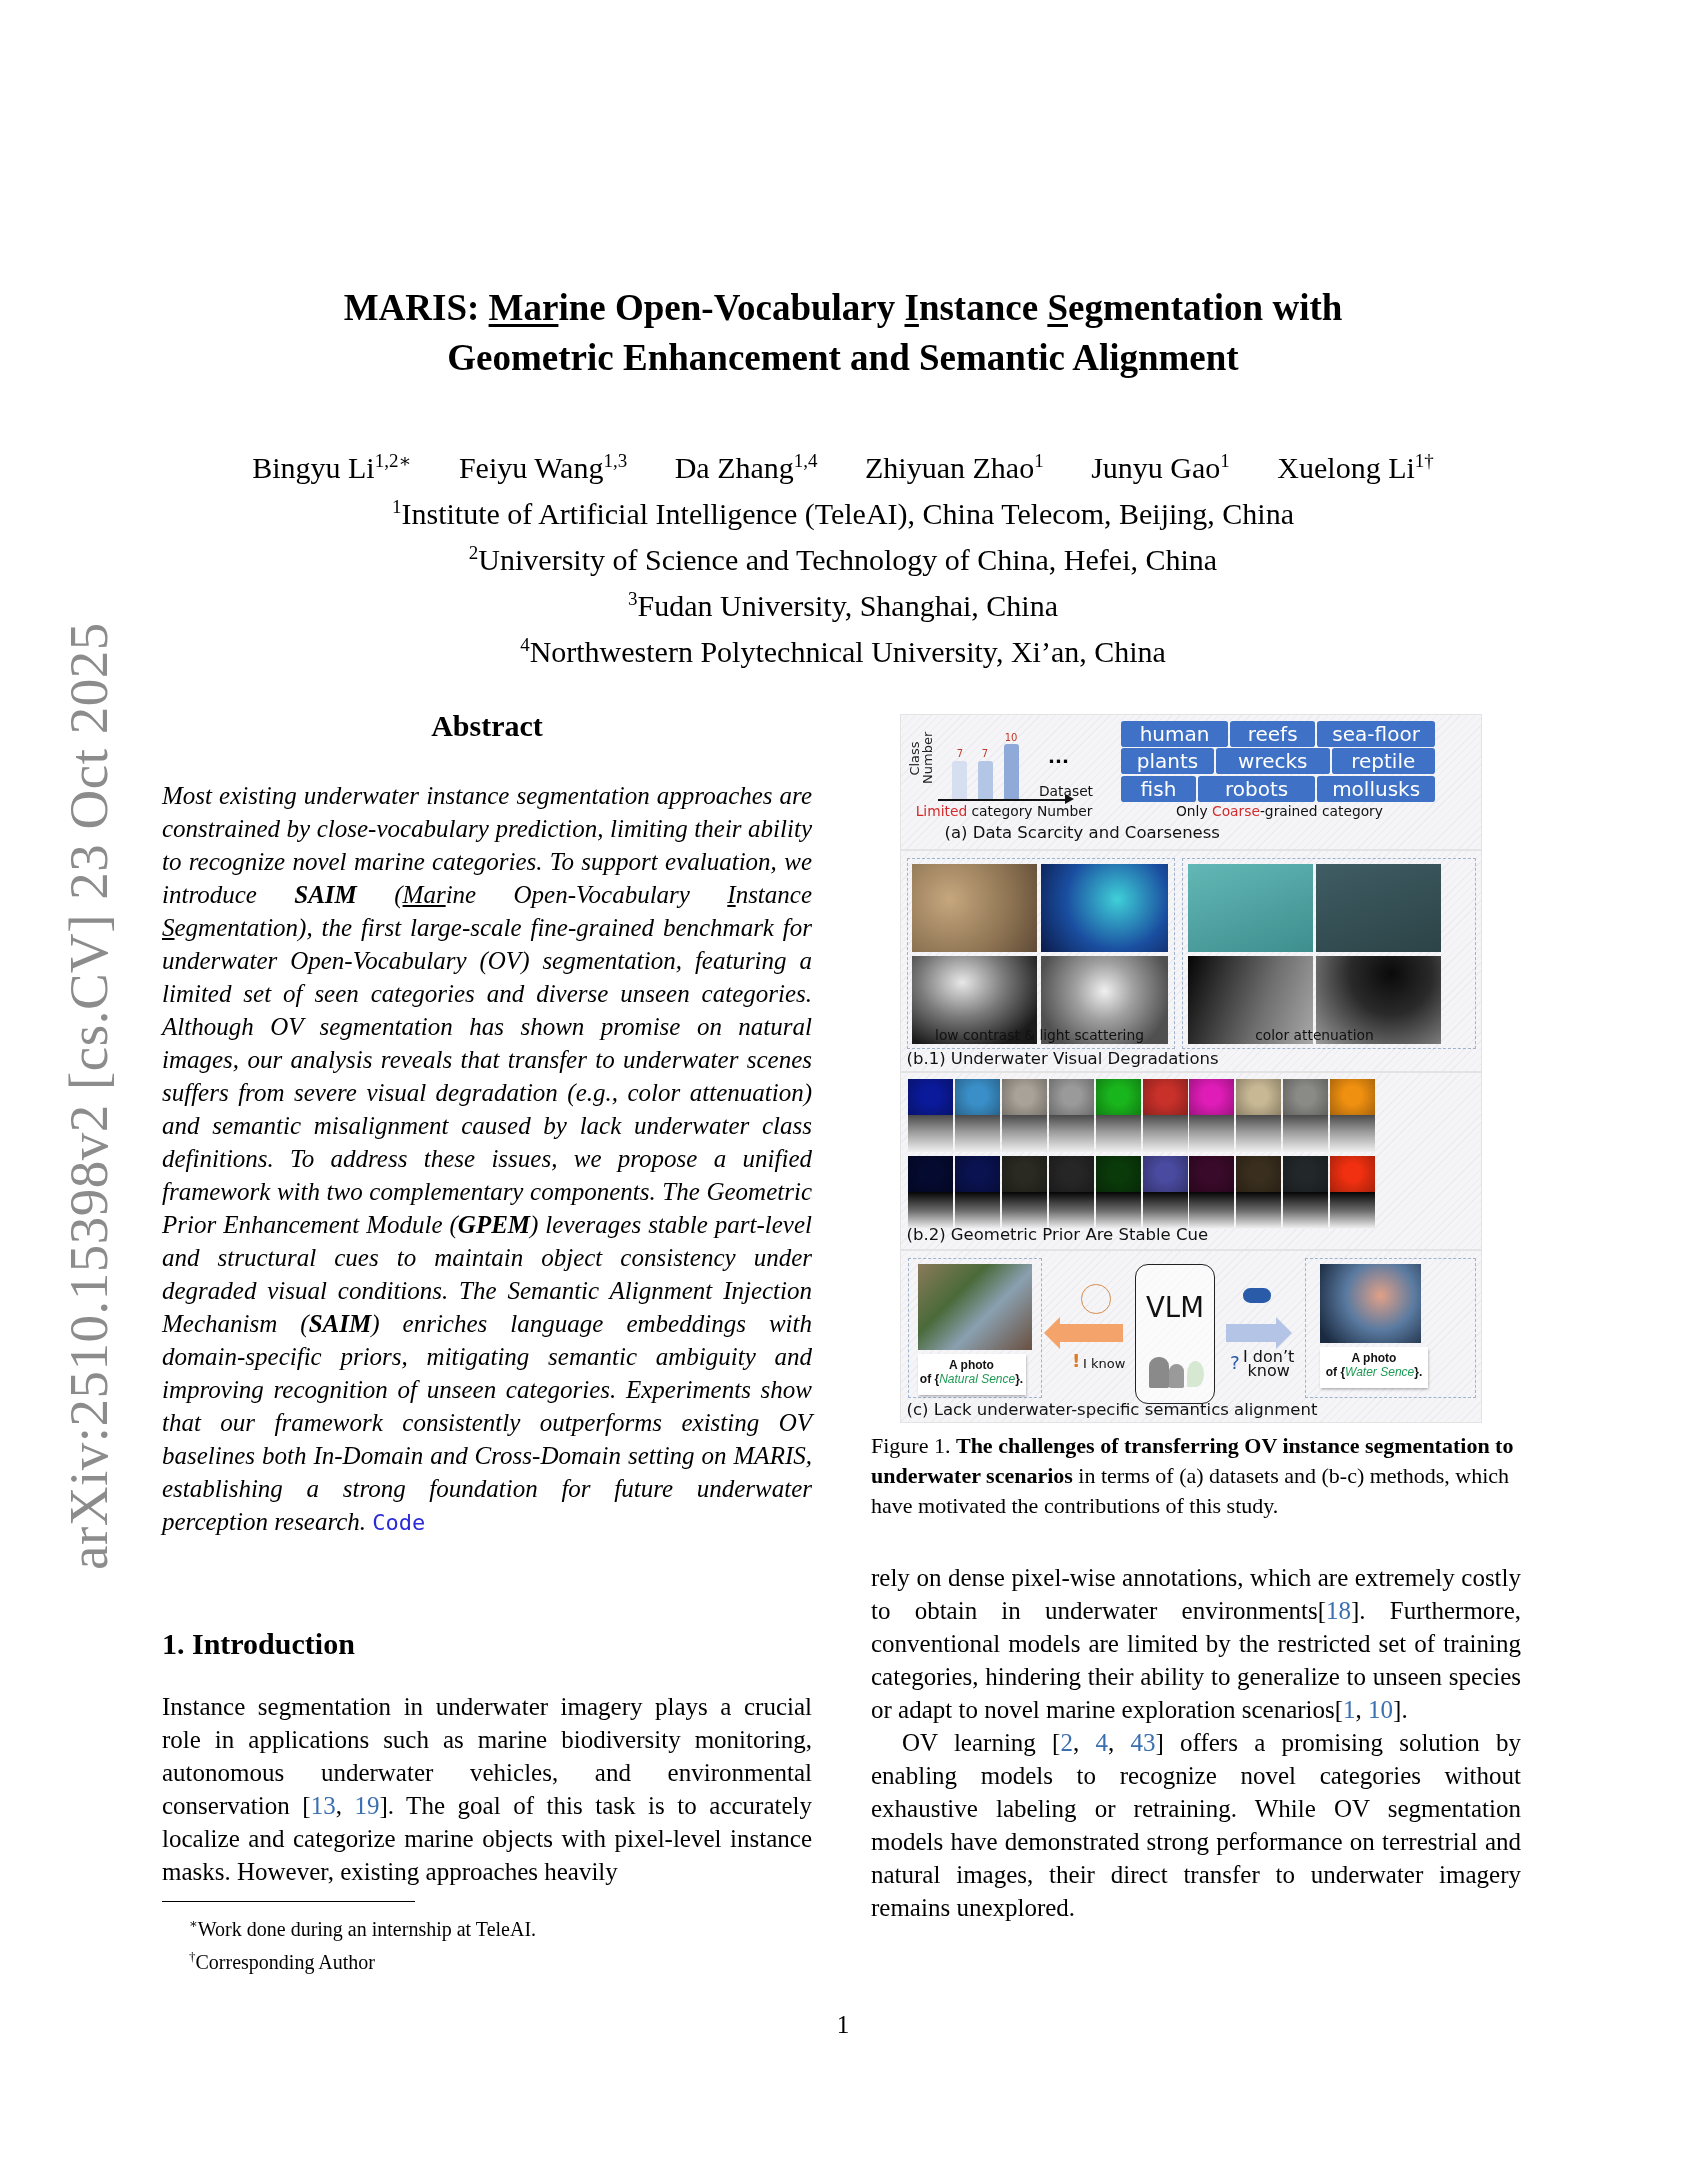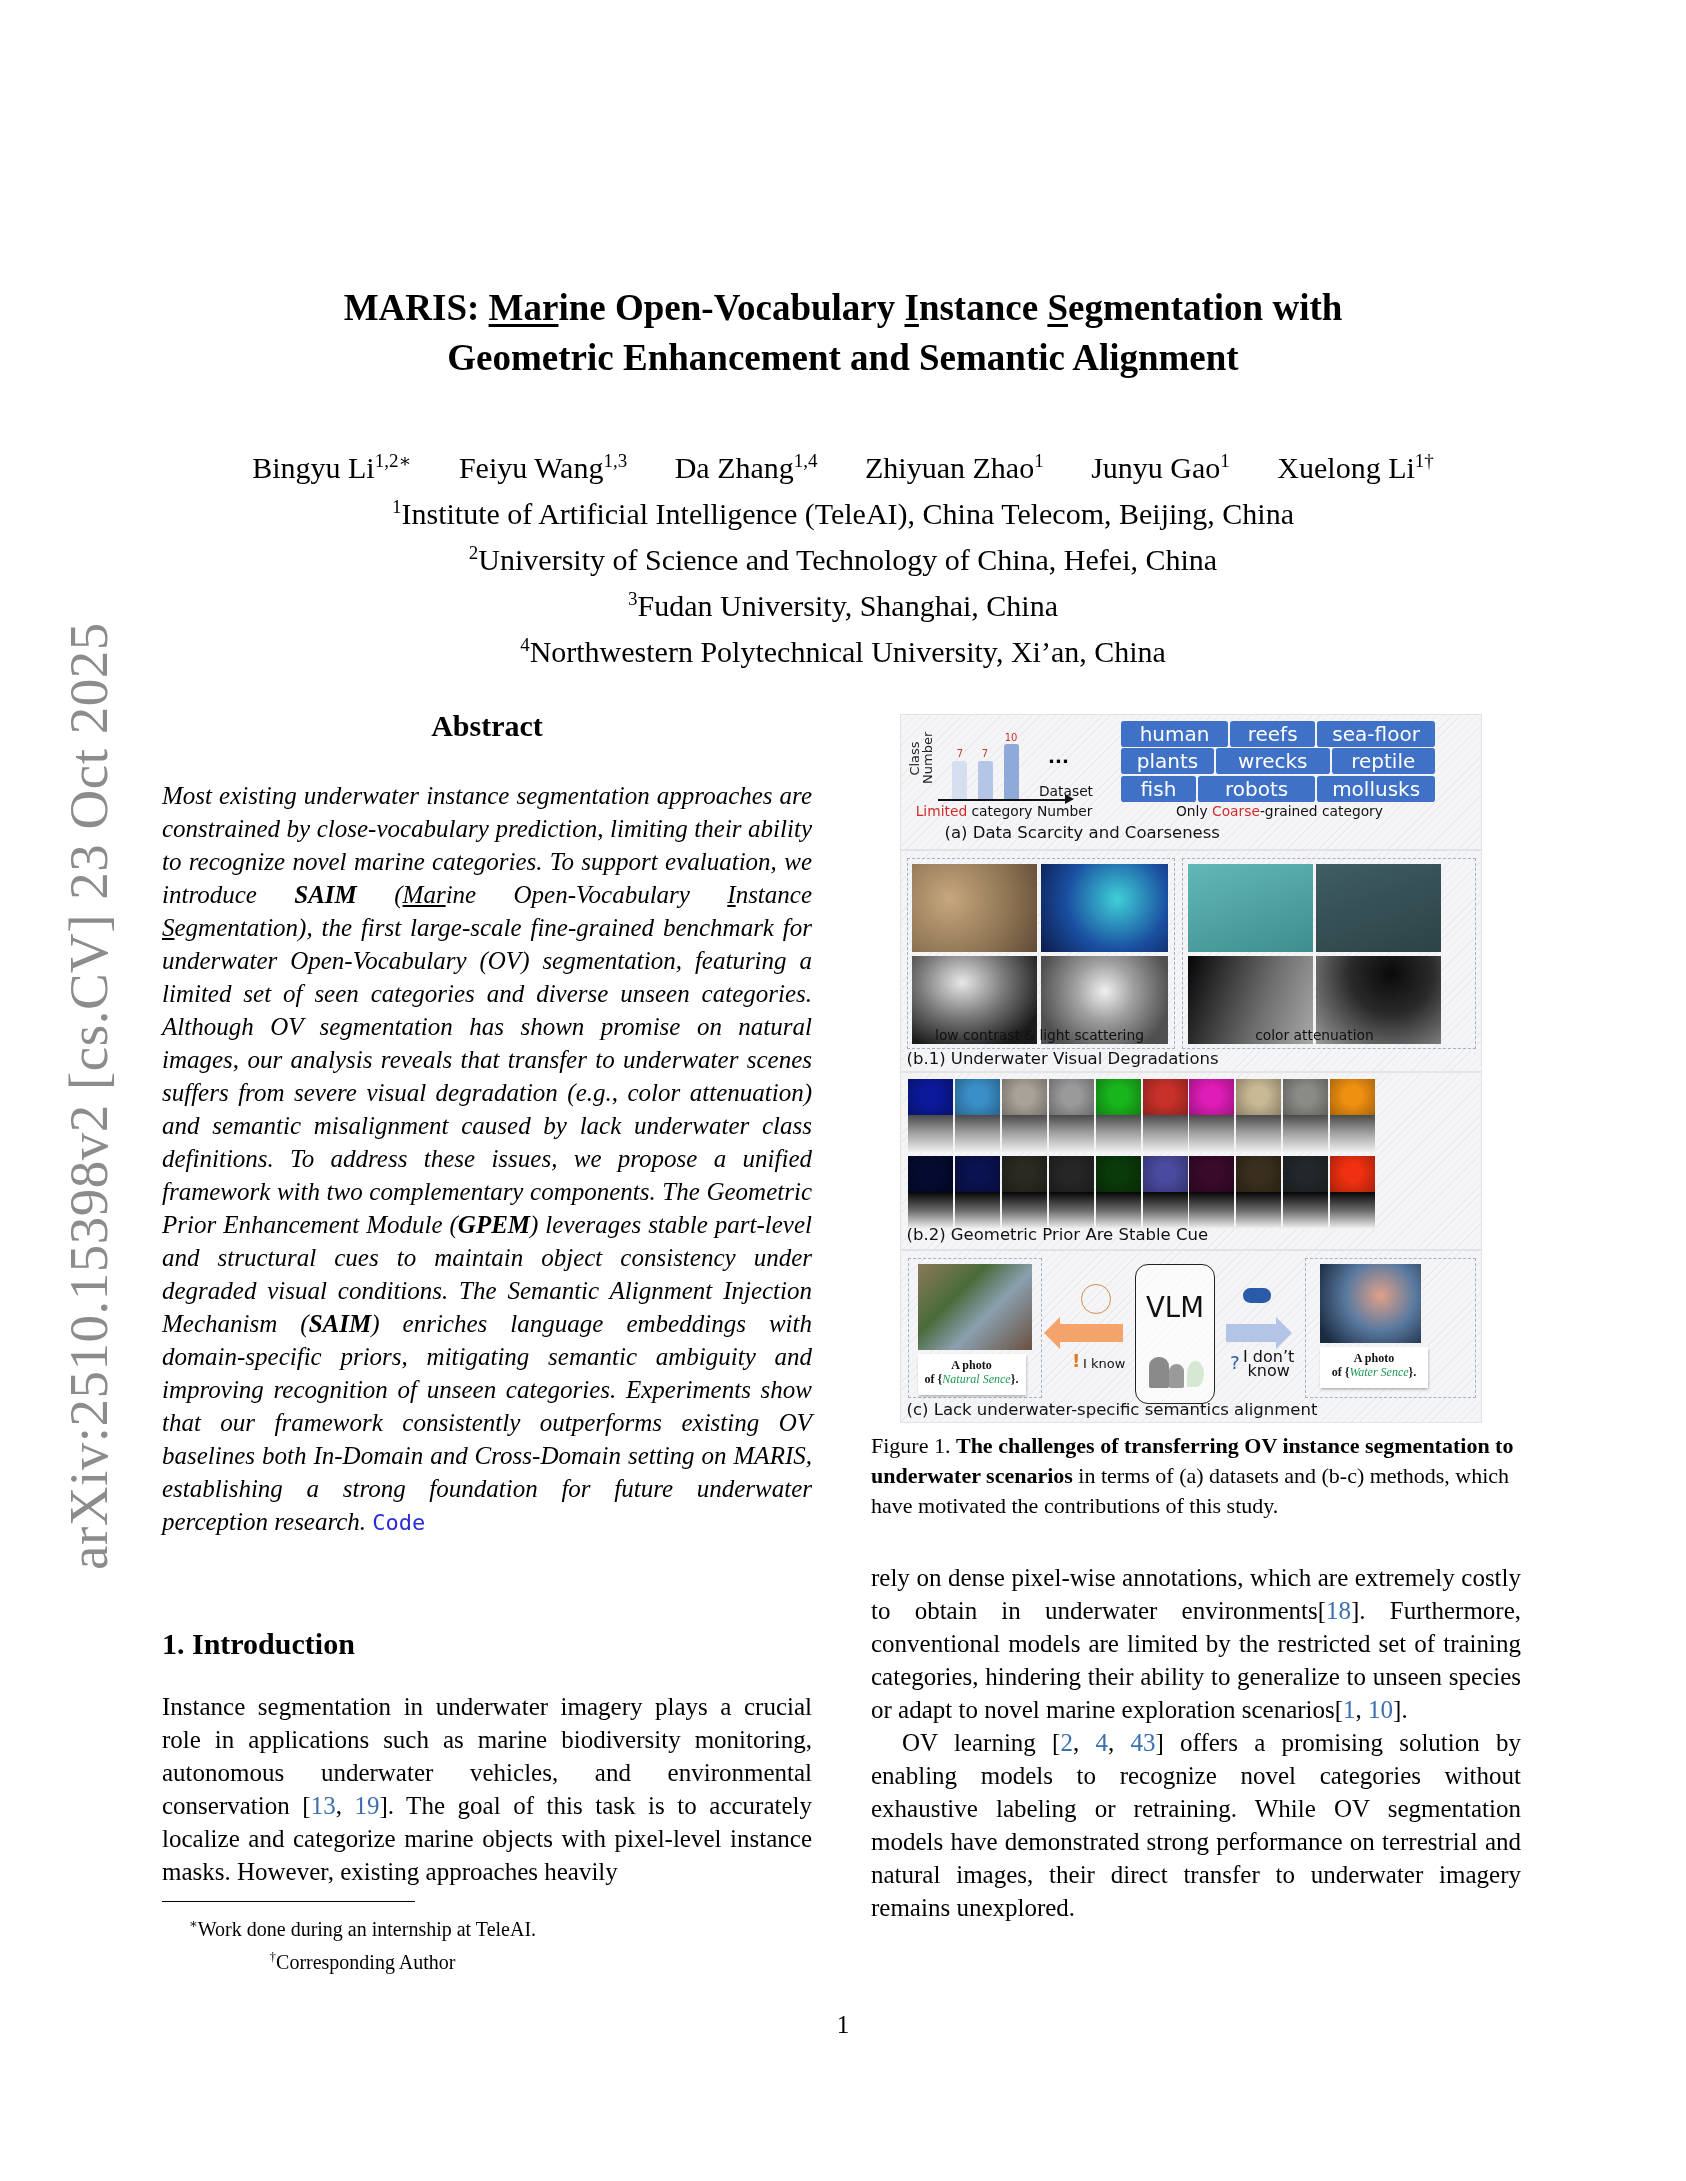--- a/index.html
+++ b/index.html
@@ -17,21 +17,21 @@
   .col-right { left: 871px; width: 650px; }
   h2.abstract-h { margin: 0; position: absolute; left: 162px; width: 650px; top: 709px; text-align: center; font-size: 30px; font-weight: bold; }
   .abstract { top: 779px; font-style: italic; font-size: 25px; line-height: 33px; text-align: justify; hyphens: manual; }
   .abstract b { font-style: italic; }
   .abstract u { text-decoration: underline; }
   .code-link { font-family: "DejaVu Sans Mono", "Liberation Mono", monospace; font-style: normal; color: #2a2ad8; font-size: 22px; }
   h2.sec { margin: 0; position: absolute; left: 162px; top: 1627px; font-size: 30px; font-weight: bold; }
   .intro-left { top: 1690px; font-size: 25px; line-height: 33px; text-align: justify; }
   .cite { color: #3a6fb0; }
   .fn-rule { left: 162px; top: 1901px; width: 253px; height: 0; border-top: 1.4px solid #000; }
-  .footnotes { left: 189px; top: 1910px; font-size: 20px; line-height: 27px; text-align: center; }
+  .footnotes { left: 189px; top: 1910px; font-size: 20px; line-height: 27px; }
   .footnotes sup { font-size: 13px; }
   .page-num { left: 0; width: 1686px; top: 2011px; text-align: center; font-size: 25px; }
 
   
   .figure { left: 900px; top: 714px; width: 580px; height: 707px; }
   .panel { position: absolute; left: 0; width: 580px; border: 0.9px solid #e3e3e3;
            background: repeating-linear-gradient(135deg, #f5f5f7 0px, #f5f5f7 4.6px, #ebebf0 4.6px, #ebebf0 5.5px); }
   .pa { top: 0; height: 134px; }
   .pb1 { top: 136px; height: 220px; }
   .pb2 { top: 358px; height: 176px; }
@@ -52,21 +52,21 @@
   .cat-row { display: flex; gap: 1.8px; margin-bottom: 1.8px; }
   .cat { background: #3f72c6; color: #fff; font-size: 20px; text-align: center; height: 26px; line-height: 26px;
          border-radius: 2.8px; flex: 1; }
   .dash-box { position: absolute; border: 1.4px dashed #9fb3cc; }
   .img { position: absolute; }
   .tile { position: absolute; width: 45px; height: 37px; }
   .caption-lab { position: absolute; font-size: 13.8px; text-align: center; color: #111; }
   .vlm-box { position: absolute; left: 234px; top: 13px; width: 78px; height: 138px; border: 1.8px solid #222; border-radius: 13px; background: rgba(255,255,255,0.6); }
   .vlm-text { position: absolute; left: 0; top: 26px; width: 78px; text-align: center; font-size: 27.5px; color: #111; }
   .note-card { position: absolute; background: #fff; box-shadow: 0.9px 1.8px 2.8px rgba(0,0,0,0.35); text-align: center;
-               font-family: Liberation Serif, serif; font-weight: bold; font-size: 12px; line-height: 14.7px; color: #111; }
+               font-family: Liberation Sans, sans-serif; font-weight: bold; font-size: 12px; line-height: 14.7px; color: #111; }
   .note-card i { color: #1e9a55; font-weight: normal; }
   .figcap { top: 1431px; font-size: 22px; line-height: 30px; }
   .intro-right { top: 1561px; font-size: 25px; line-height: 33px; text-align: justify; }
   .indent { text-indent: 31px; }
   p { margin: 0; }
 </style>
 </head>
 <body>
 
 <div class="arxiv">arXiv:2510.15398v2  [cs.CV]  23 Oct 2025</div>

